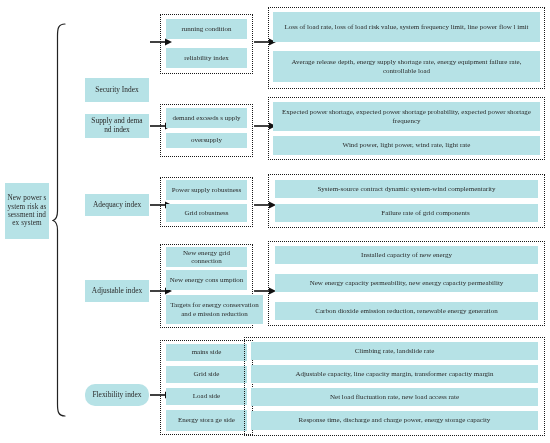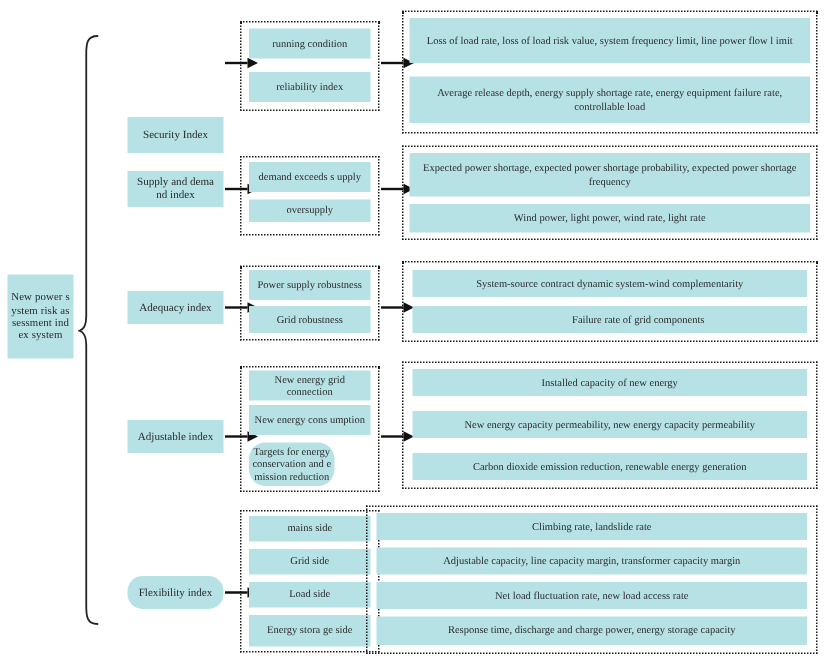--- a/index.html
+++ b/index.html
@@ -161,21 +161,21 @@
   <div class="arrow" style="left:150px; top:287px; width:22px;">
     <svg width="22" height="8" viewBox="0 0 22 8">
       <line x1="0" y1="4" x2="15" y2="4" stroke="#111111" stroke-width="1.6"></line>
       <polygon points="15,0.5 22,4 15,7.5" fill="#111111"></polygon>
     </svg>
   </div>
 
   <div class="group" style="left:160px; top:244px; width:93px; height:84px;"></div>
   <div class="box level2-box" style="left:166px; top:247px; width:81px; height:20px;">New energy grid connection</div>
   <div class="box level2-box" style="left:166px; top:270px; width:81px; height:20px;">New energy cons umption</div>
-  <div class="box level2-box" style="left:166px; top:295px; width:57px; height:29px;border-radius:11px;">Targets for energy conservation and e mission reduction</div>
+  <div class="box level2-box" style="left:166px; top:295px; width:97px; height:29px;">Targets for energy conservation and e mission reduction</div>
 
   <div class="arrow" style="left:254px; top:287px; width:22px;">
     <svg width="22" height="8" viewBox="0 0 22 8">
       <line x1="0" y1="4" x2="15" y2="4" stroke="#111111" stroke-width="1.6"></line>
       <polygon points="15,0.5 22,4 15,7.5" fill="#111111"></polygon>
     </svg>
   </div>
 
   <div class="group" style="left:268px; top:241px; width:277px; height:85px;"></div>
   <div class="box level3-box" style="left:275px; top:246px; width:263px; height:18px;">Installed capacity of new energy</div>

